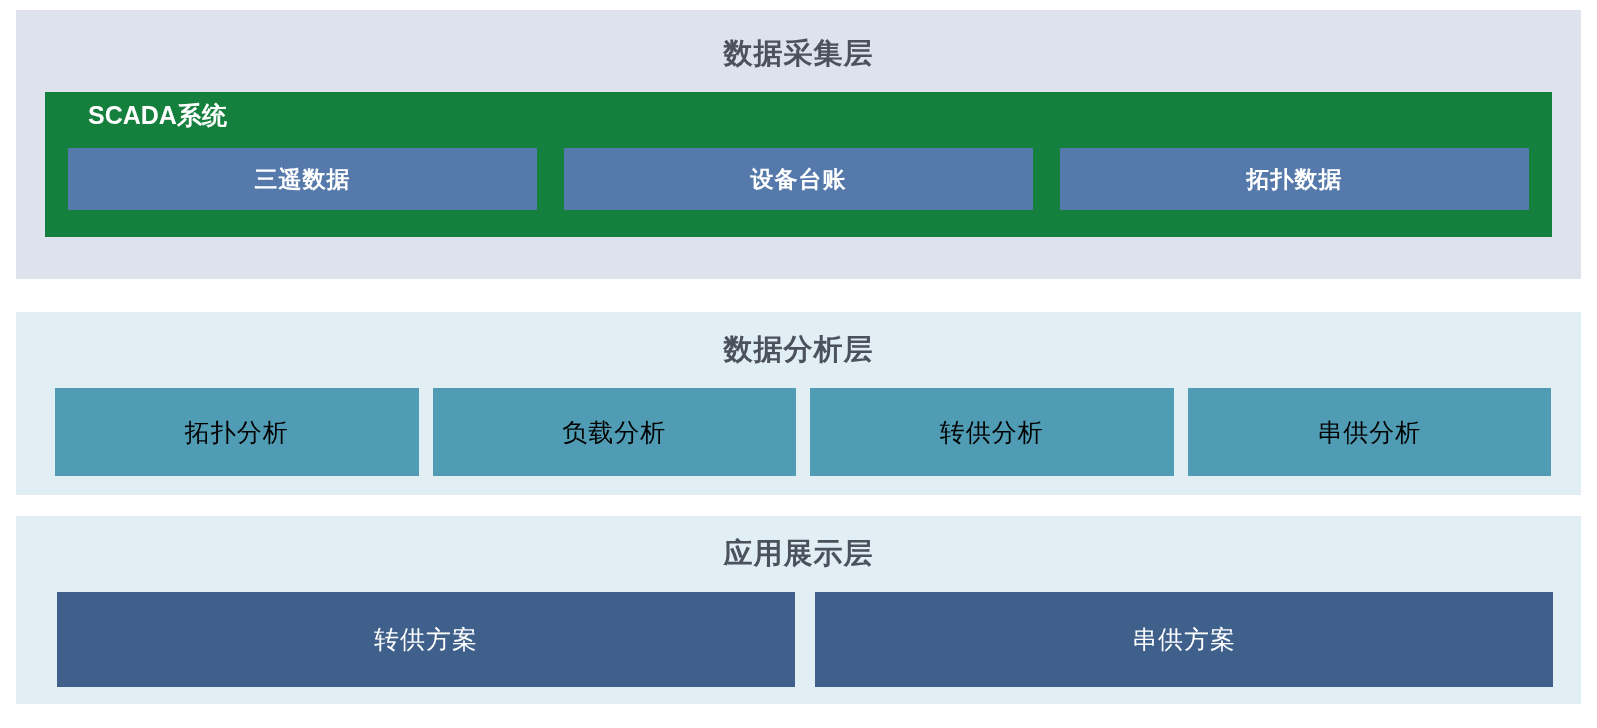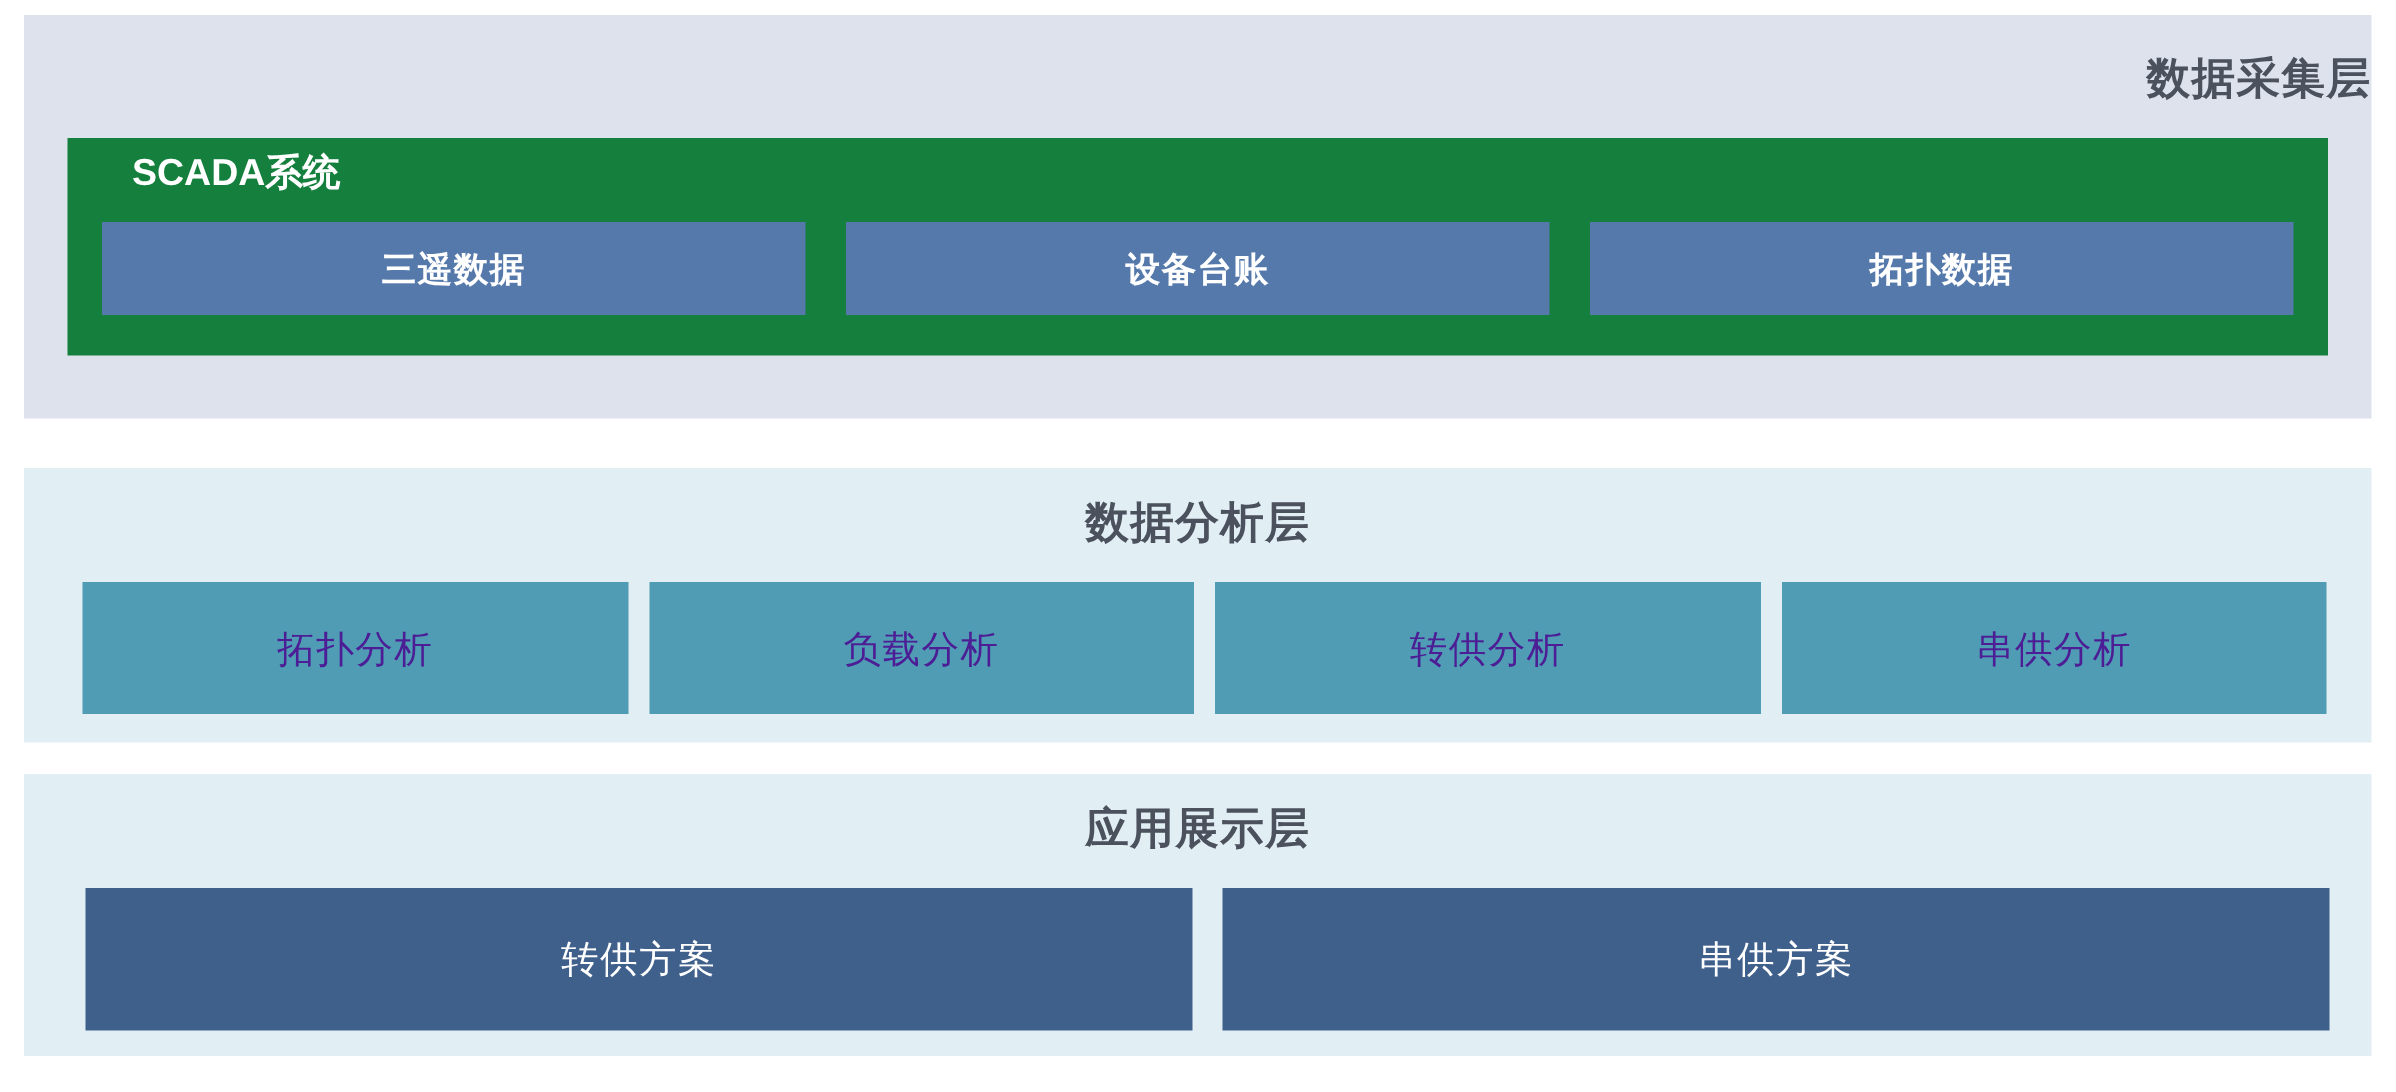--- a/index.html
+++ b/index.html
@@ -23,21 +23,21 @@
     color: #4b515d;
     letter-spacing: 1px;
     line-height: 34px;
   }
 
   
   .layer-collection {
     background: #dde2ec;
     padding: 26px 0 30px;
   }
-  .layer-collection .section-title { margin-bottom: 22px; text-align: right; }
+  .layer-collection .section-title { margin-bottom: 22px; }
   .scada-box {
     background: #15803d;
     margin: 12px 29px;
     padding: 2px 23px 27px;
   }
   .scada-label {
     color: #ffffff;
     font-size: 25px;
     font-weight: bold;
     padding: 6px 0 18px 20px;
@@ -69,21 +69,21 @@
     gap: 14px;
     margin: 0 30px 0 39px;
   }
   .analysis-item {
     flex: 1;
     height: 88px;
     background: #4f9cb4;
     display: flex;
     align-items: center;
     justify-content: center;
-    color: #4c1d95;
+    color: #000000;
     font-size: 25px;
     letter-spacing: 1px;
   }
 
   
   .layer-application {
     background: #e1eef4;
     margin-top: 21px;
     padding: 20px 0 17px;
   }

